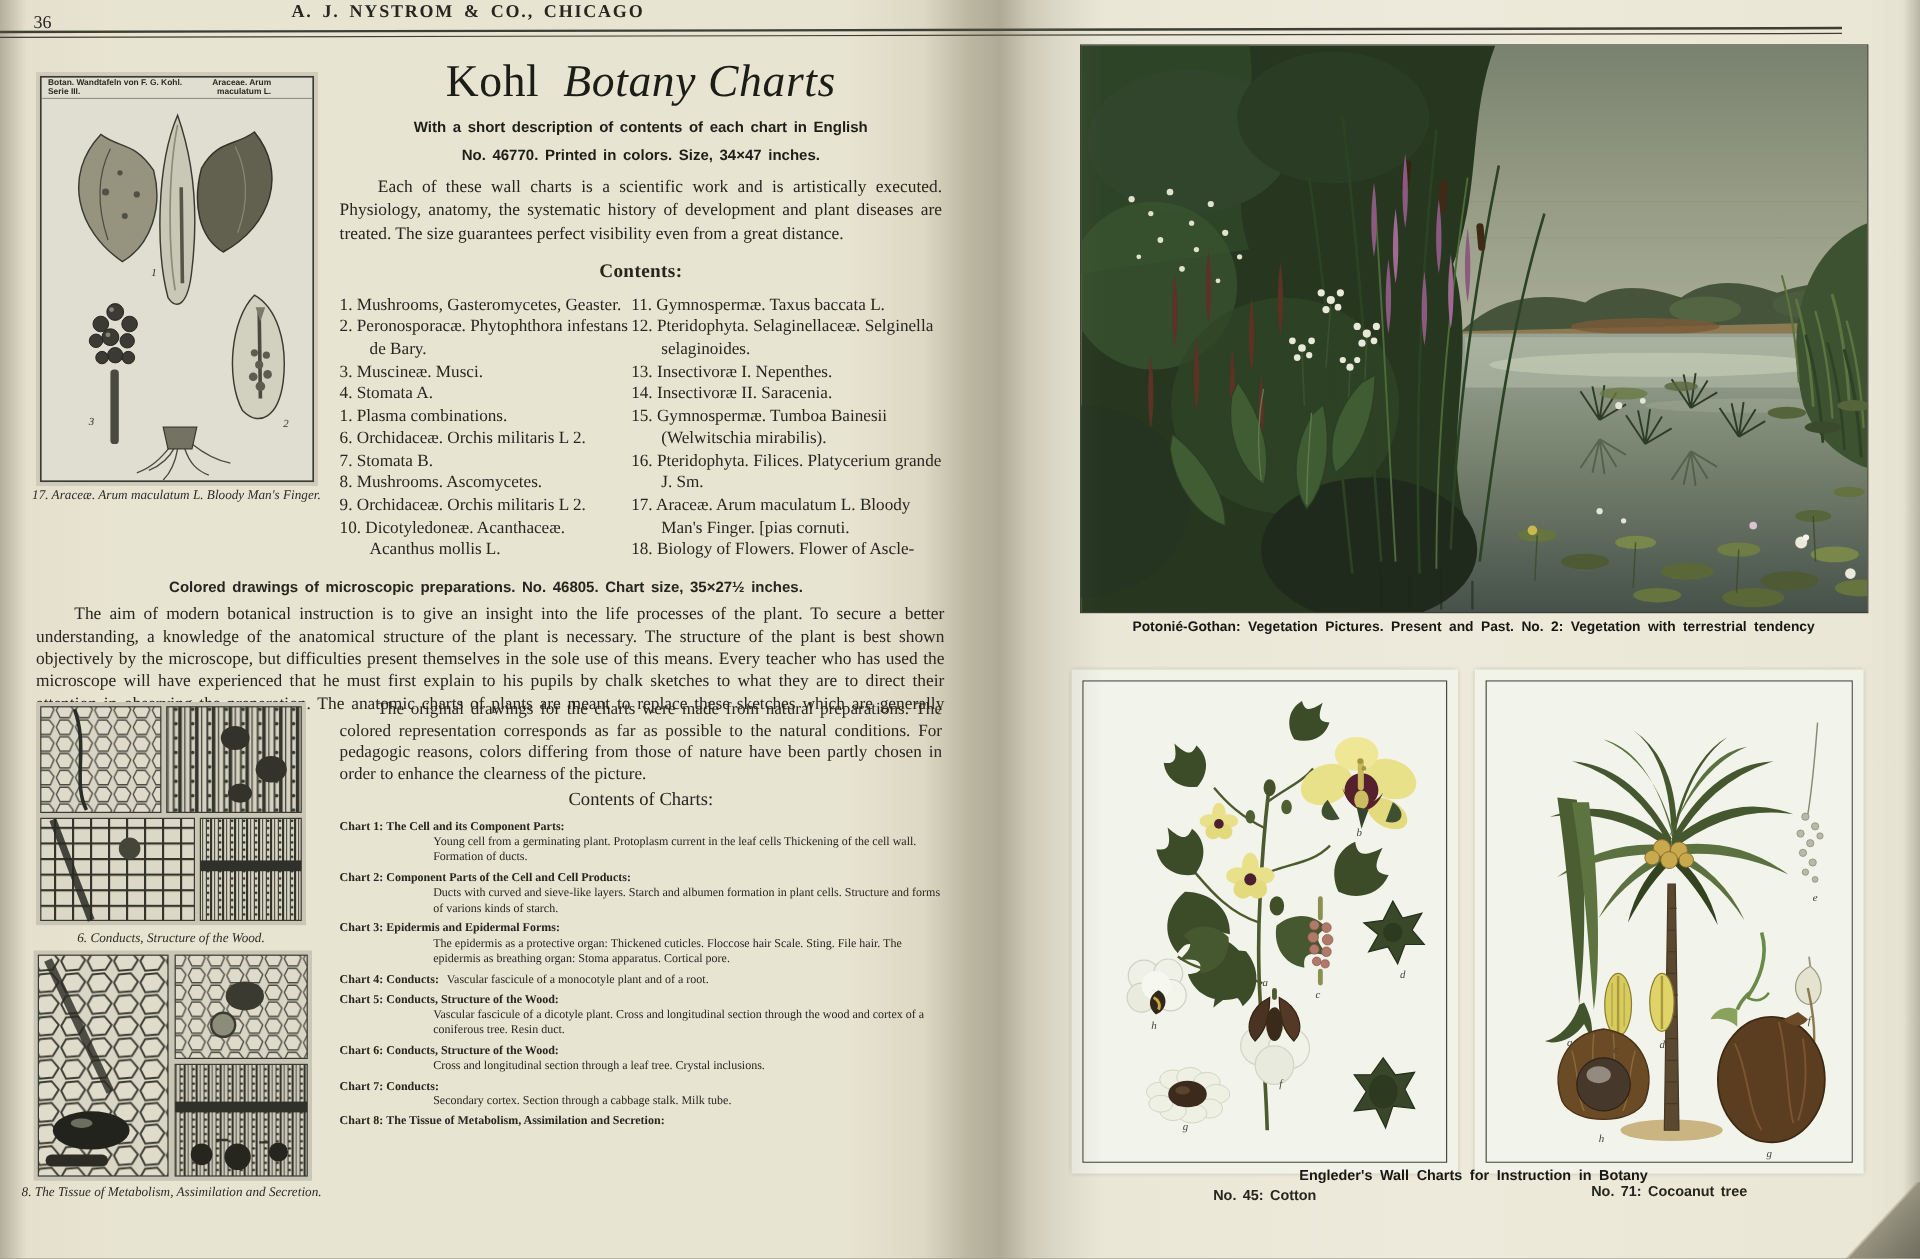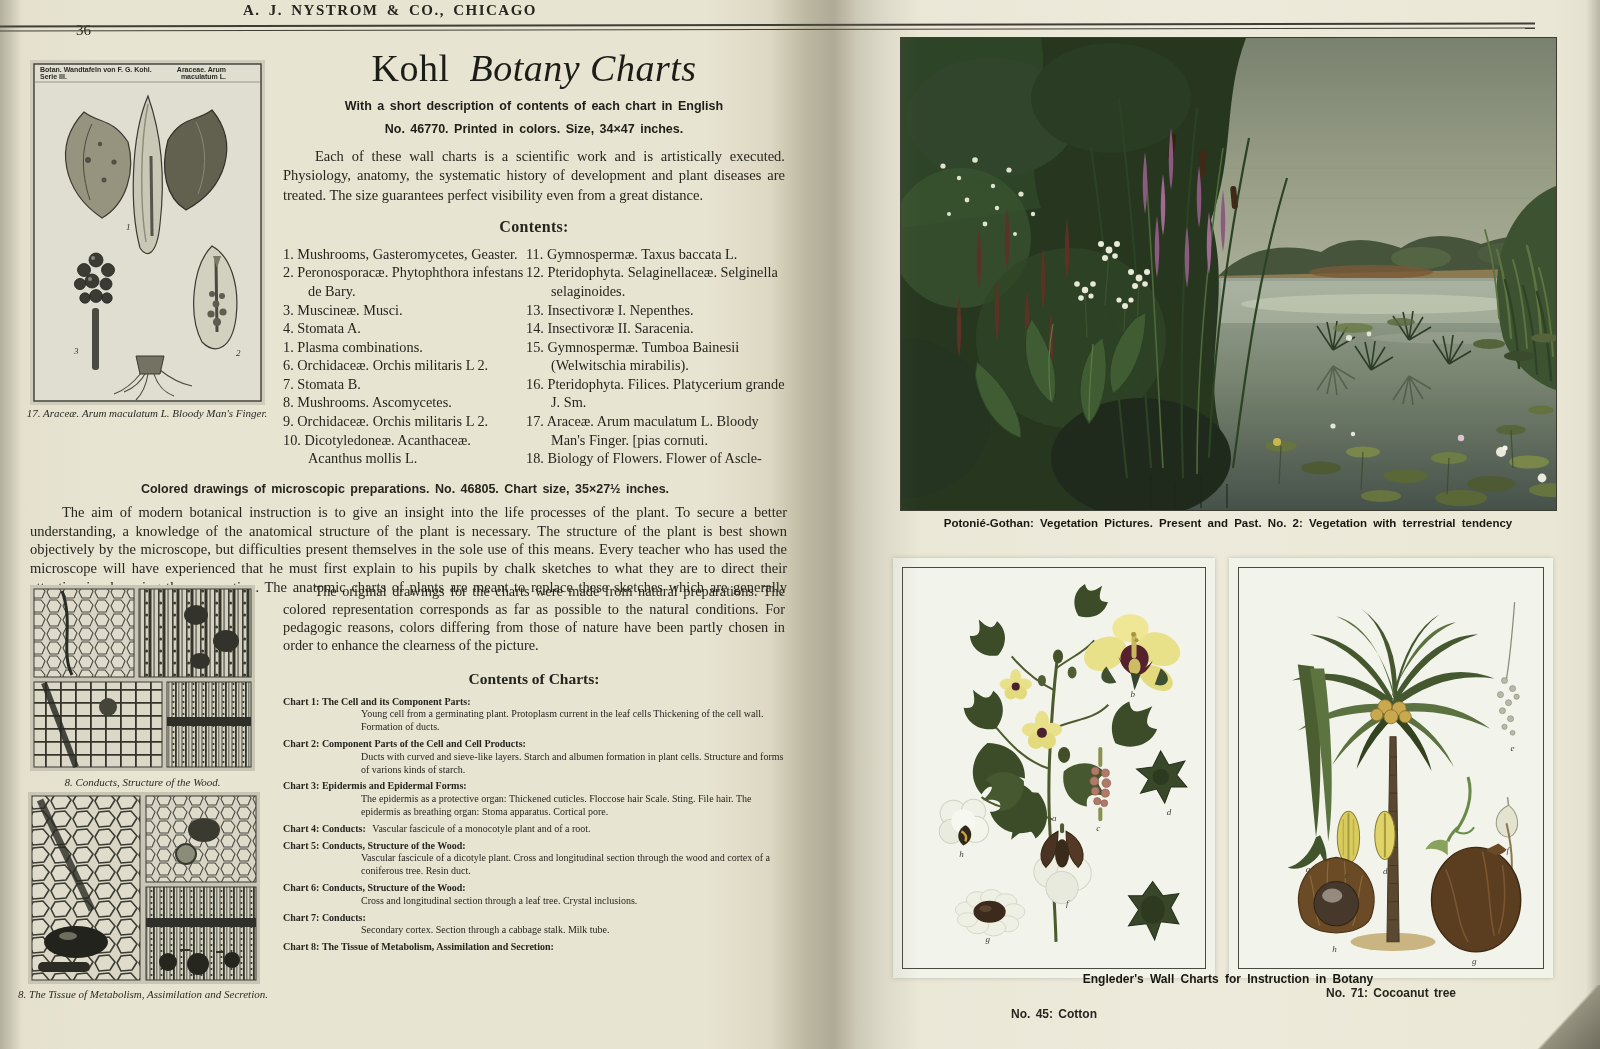--- a/index.html
+++ b/index.html
@@ -1,21 +1,21 @@
 <!DOCTYPE html>
 <html><head>
 <meta charset="utf-8">
 <style>
   html,body{margin:0;padding:0;background:#6e6b5d;}
   #sheet{position:relative;width:1600px;height:1049px;overflow:hidden;
     background:linear-gradient(90deg,#e3dfcc 0%,#e8e4d2 6%,#e8e4d2 44%,#d6d1ba 50.5%,#eae7d7 55%,#edeadb 75%,#eae7d6 97%,#e2dfce 100%);
     font-family:"Liberation Serif",serif;color:#26261f;}
   .abs{position:absolute;}
   
-  .pagenum{top:22px;left:28px;font-size:15px;margin-left:48px;}
+  .pagenum{top:11px;left:28px;font-size:15px;}
   .header-title{top:2px;left:0;width:780px;text-align:center;font-weight:bold;font-size:15px;letter-spacing:1.5px;word-spacing:3px;}
   .rule1{top:24px;left:0;width:1535px;border-top:2.5px solid #3e3e36;transform:rotate(-0.12deg);}
   .rule2{top:29px;left:0;width:1535px;border-top:1px solid #3e3e36;transform:rotate(-0.12deg);}
   
   .arum{top:60px;left:30px;width:235px;height:345px;}
   .arum-h{font-family:"Liberation Sans",sans-serif;font-weight:bold;font-size:7px;color:#2a2a24;top:66px;}
   .arum-caption{top:407px;left:14px;width:266px;text-align:center;font-style:italic;font-size:11px;color:#2b2b24;}
   .fig{background:#d7d4c4;}
   .fig5{top:585px;left:30px;width:225px;height:186px;}
   .fig5-cap{top:776px;left:20px;width:245px;text-align:center;font-style:italic;font-size:11px;color:#2b2b24;}
@@ -33,34 +33,34 @@
   .toc-col2{width:259px;margin-left:0px;}
   .toc-item{font-size:14.3px;line-height:1.3;padding-left:25px;text-indent:-25px;}
   
   .niemann-h{top:438px;left:24px;width:762px;}
   .h-med{text-align:center;font-size:30px;letter-spacing:.3px;color:#1d1d18;}
   .h-med .it{font-style:italic;}
   .niemann-sub{top:482px;left:24px;width:762px;text-align:center;font-family:"Liberation Sans",sans-serif;font-weight:bold;font-size:12.5px;word-spacing:2px;}
   .para-wide{top:503px;left:30px;width:757px;font-size:14.5px;line-height:1.29;text-align:justify;text-indent:2.2em;}
   .rightcol2{top:582px;left:283px;width:502px;}
   .para2{font-size:14.3px;line-height:1.27;text-align:justify;text-indent:2.2em;}
-  .coc-head{text-align:center;font-weight:bold;font-size:15.5px;margin-top:15px;margin-bottom:8px;}
+  .coc-head{text-align:center;font-weight:normal;font-size:15.5px;margin-top:3px;margin-bottom:8px;}
   .chart-entry{font-size:10px;line-height:1.28;margin-bottom:4px;}
   .c-label,.c-title{font-weight:bold;}
   .c-body{display:block;margin-left:78px;}
   .chart-entry.inline .c-body{display:inline;margin-left:4px;}
   
   .landscape{top:37px;left:900px;width:655px;height:472px;border:1px solid #3c3c33;box-sizing:content-box;}
   .veg-cap{top:517px;left:900px;width:656px;text-align:center;font-family:"Liberation Sans",sans-serif;font-weight:bold;font-size:11.5px;word-spacing:3px;color:#181812;}
   .plate{background:#f1f2e8;box-shadow:0 0 4px rgba(60,55,40,.25);}
   .plate-inner{position:absolute;top:9px;left:9px;right:9px;bottom:9px;border:1px solid #4a4a40;}
   .cotton-plate{top:558px;left:893px;width:322px;height:420px;}
   .coco-plate{top:558px;left:1229px;width:324px;height:420px;}
   .engleder-cap{top:972px;left:900px;width:656px;text-align:center;font-family:"Liberation Sans",sans-serif;font-weight:bold;font-size:12px;word-spacing:3px;color:#181812;}
-  .cotton-cap{top:989px;left:893px;width:322px;text-align:center;font-family:"Liberation Sans",sans-serif;font-weight:bold;font-size:12px;word-spacing:2px;margin-top:18px;}
+  .cotton-cap{top:989px;left:893px;width:322px;text-align:center;font-family:"Liberation Sans",sans-serif;font-weight:bold;font-size:12px;word-spacing:2px;}
   .coco-cap{top:986px;left:1229px;width:324px;text-align:center;font-family:"Liberation Sans",sans-serif;font-weight:bold;font-size:12px;word-spacing:2px;}
   
   .gutter{top:0;left:770px;width:150px;height:1049px;pointer-events:none;
     background:linear-gradient(90deg,rgba(110,105,85,0) 0%,rgba(100,95,75,.38) 42%,rgba(125,120,100,.22) 58%,rgba(110,105,85,0) 100%);}
   .edgeL{top:0;left:0;width:22px;height:1049px;background:linear-gradient(90deg,rgba(90,85,70,.35),rgba(90,85,70,0));}
   .edgeR{top:0;right:0;width:14px;height:1049px;background:linear-gradient(270deg,rgba(90,85,70,.30),rgba(90,85,70,0));}
   .cornerBR{right:0;bottom:0;width:78px;height:64px;background:linear-gradient(133deg,rgba(0,0,0,0) 54%,#96927f 57%,#6f6c5e 100%);}
   svg{display:block;}
   .svgtext{font-family:"Liberation Serif",serif;font-style:italic;}
 </style>
@@ -210,21 +210,21 @@
       <ellipse cx="166" cy="30" rx="12" ry="10" fill="#33332b"></ellipse>
       <ellipse cx="196" cy="56" rx="13" ry="11" fill="#33332b"></ellipse>
       <ellipse cx="170" cy="76" rx="10" ry="8" fill="#33332b"></ellipse>
       <rect x="4" y="97" width="128" height="85" fill="url(#grid)" stroke="#3a3a32"></rect>
       <path d="M14,98 L46,182" stroke="#2a2a24" stroke-width="6" opacity=".85"></path>
       <circle cx="78" cy="122" r="9" fill="#45453a"></circle>
       <rect x="137" y="97" width="84" height="85" fill="url(#finetubes)" stroke="#3a3a32"></rect>
       <rect x="137" y="132" width="84" height="9" fill="#30302a"></rect>
     </svg>
   </div>
-  <div class="abs fig5-cap">8. Conducts, Structure of the Wood.</div>
+  <div class="abs fig5-cap">6. Conducts, Structure of the Wood.</div>
 
   <div class="abs fig fig8">
     <svg width="232" height="192" viewBox="0 0 232 192">
       <rect width="232" height="192" fill="#c9c6b6"></rect>
       <rect x="4" y="4" width="108" height="184" fill="url(#bigcells)" stroke="#3a3a32"></rect>
       <path d="M12,8 L64,118" stroke="#2b2b24" stroke-width="7" opacity=".8"></path>
       <ellipse cx="48" cy="150" rx="32" ry="16" fill="#23231d"></ellipse>
       <ellipse cx="40" cy="144" rx="9" ry="4" fill="#6e6e60"></ellipse>
       <rect x="10" y="170" width="52" height="10" rx="5" fill="#2c2c25"></rect>
       <rect x="118" y="4" width="110" height="86" fill="url(#cells)" stroke="#3a3a32"></rect>

